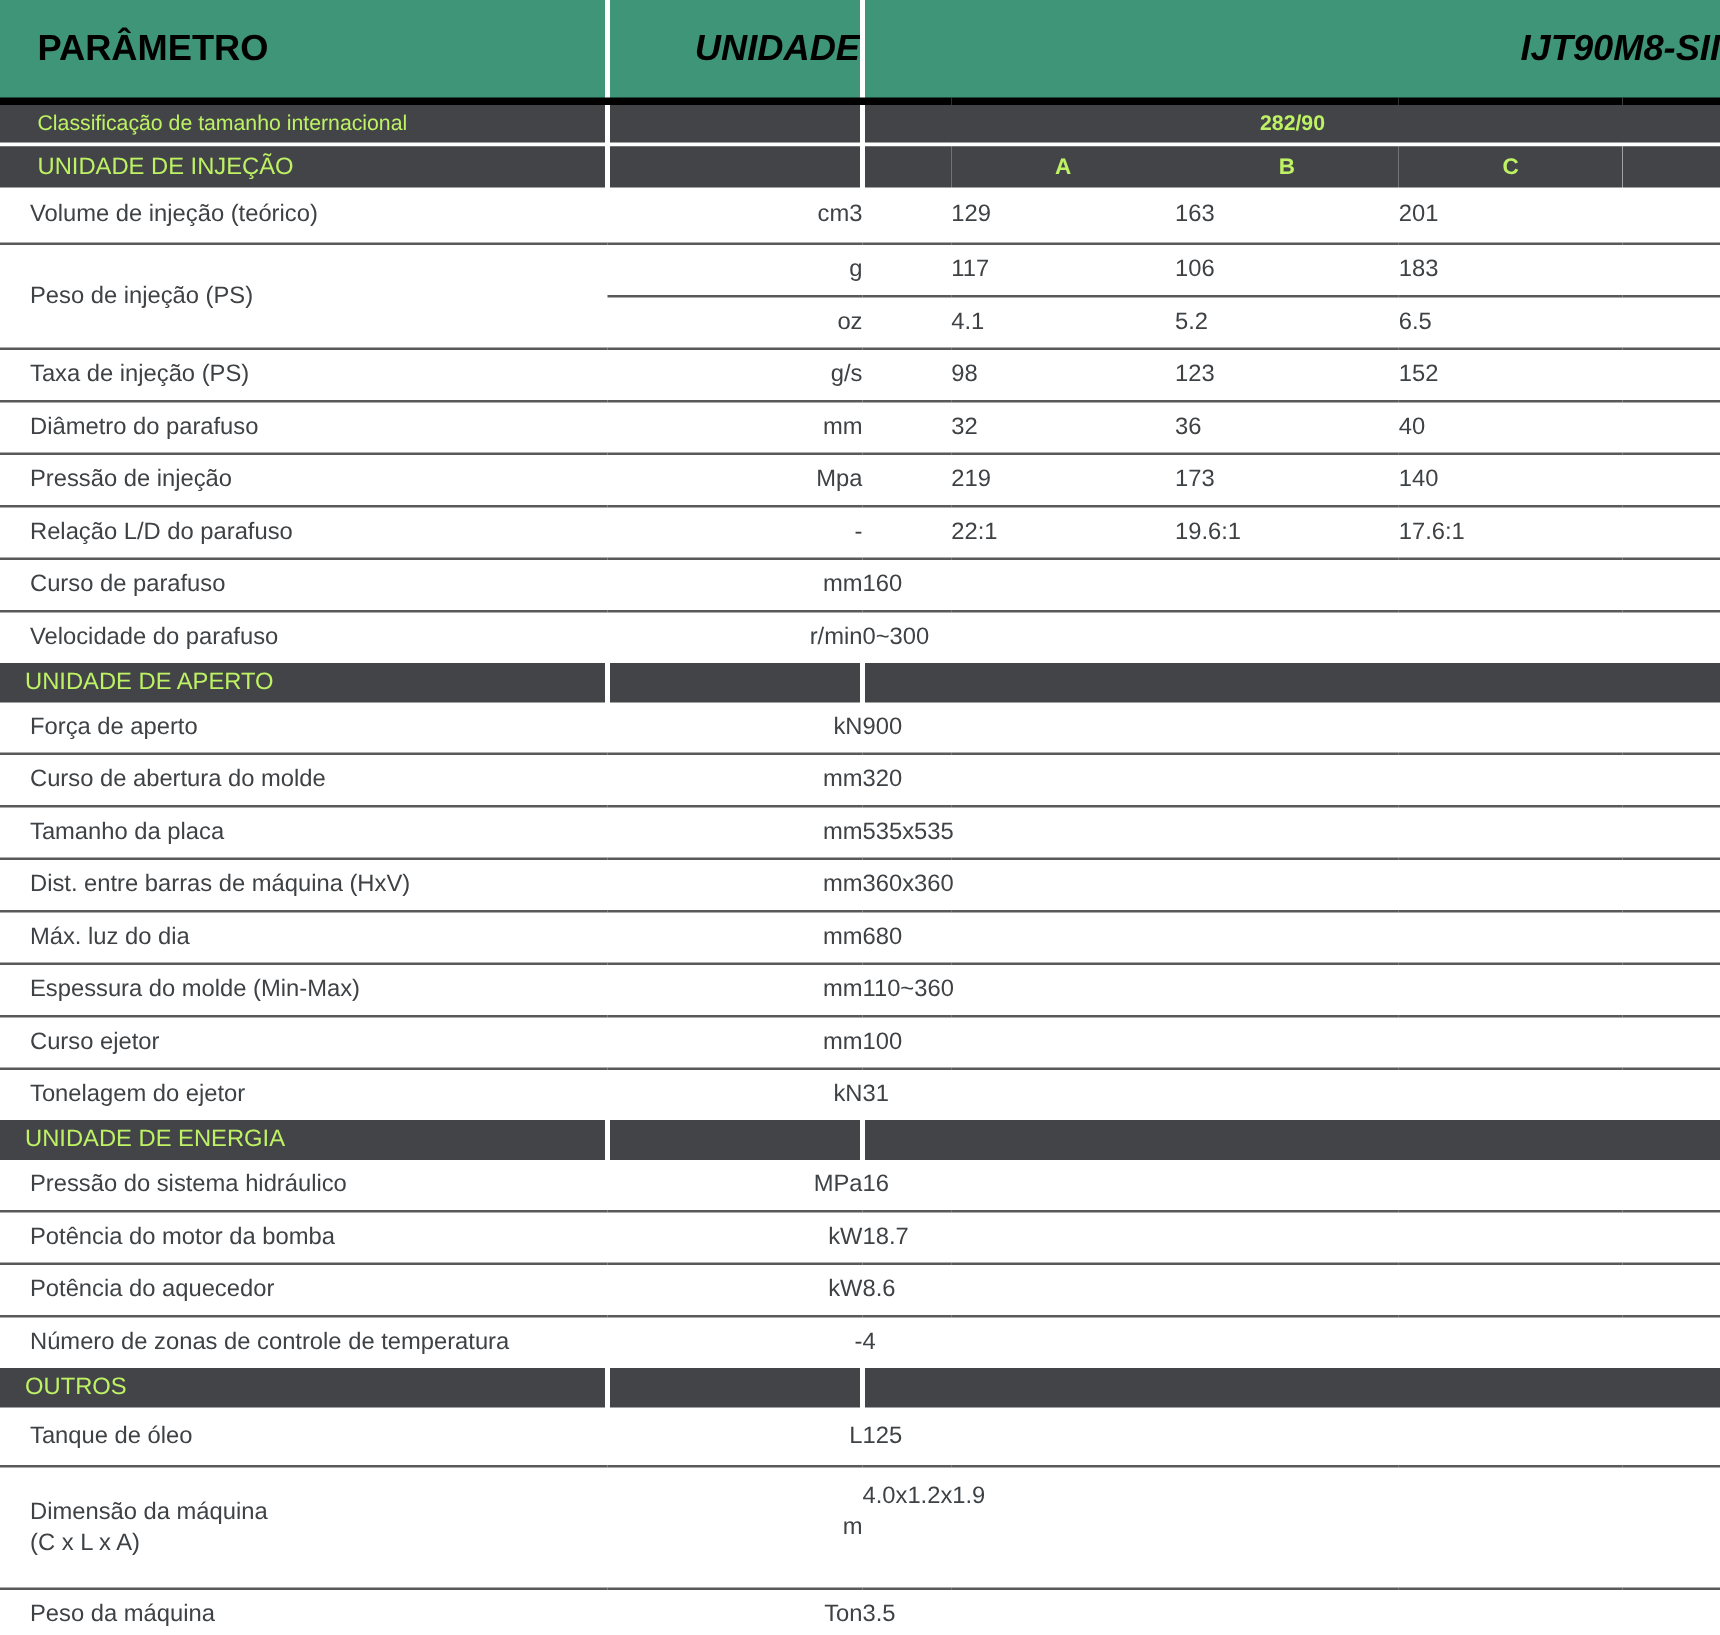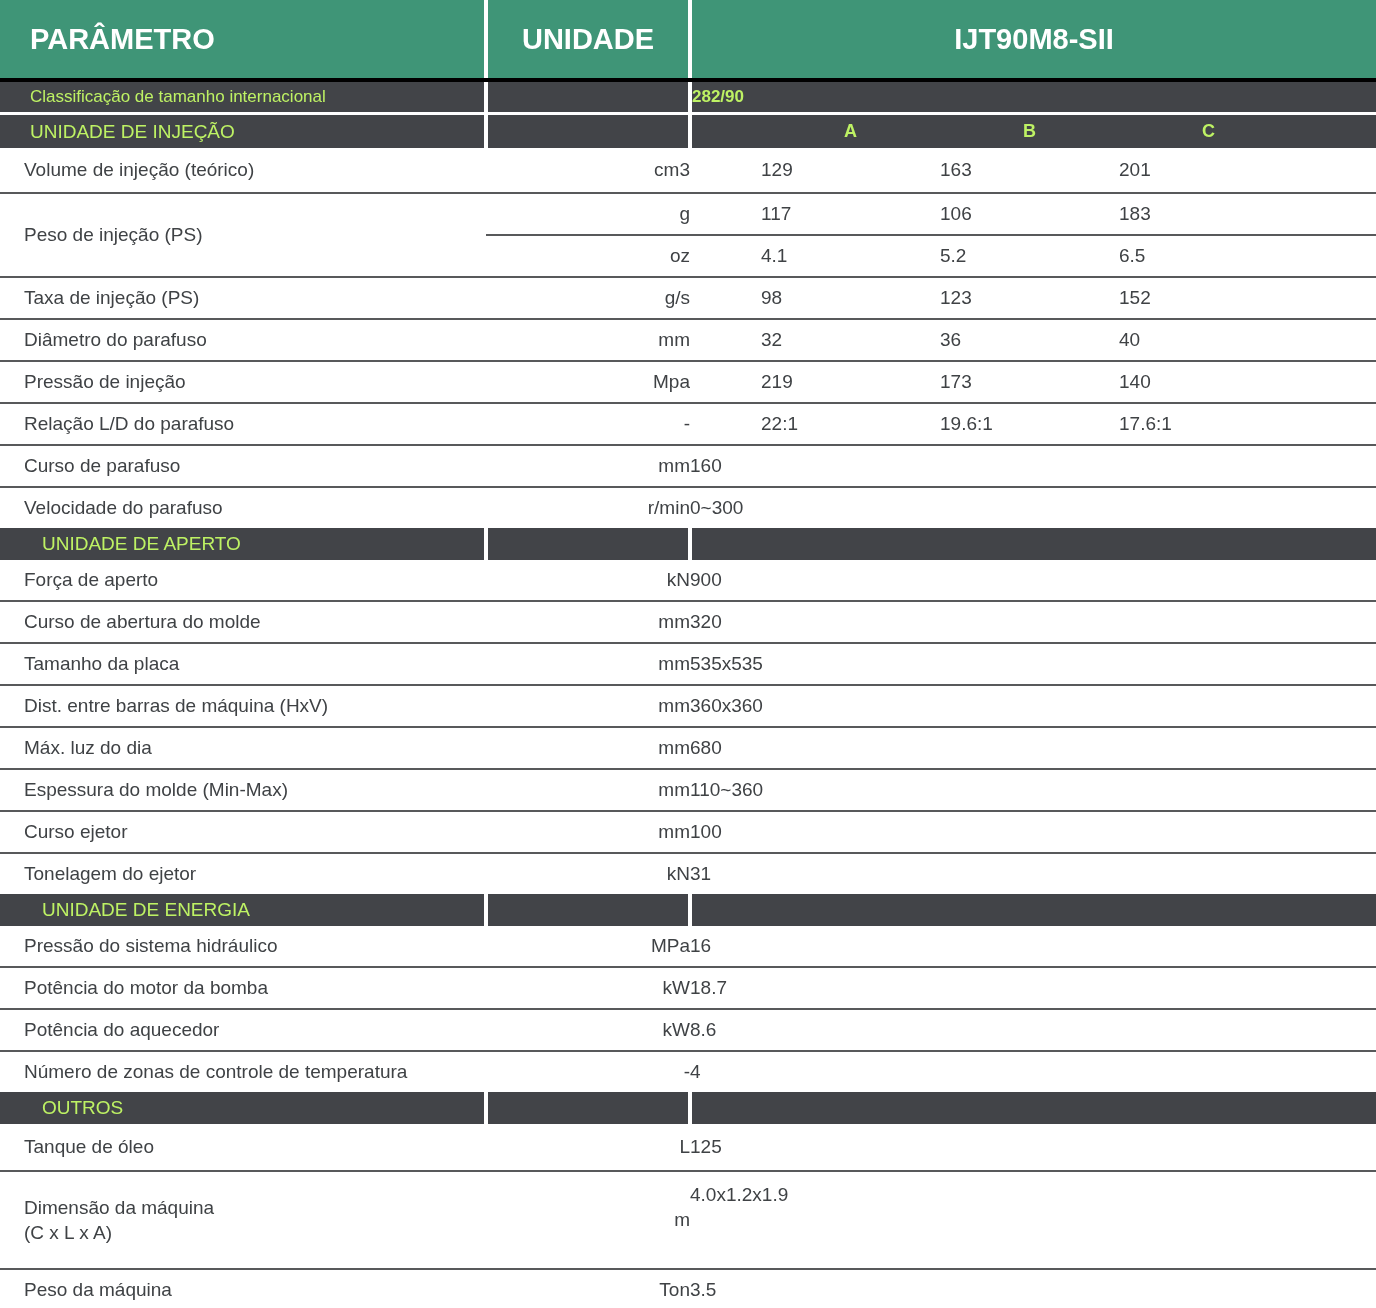--- a/index.html
+++ b/index.html
@@ -8,39 +8,39 @@
   table.spec {
     border-collapse: collapse;
     table-layout: fixed;
     width: 1376px;
   }
   td { padding: 0; vertical-align: middle; overflow: hidden; white-space: nowrap; }
 
   
   tr.green-row td {
     background: var(--green, #3F9577);
-    color: #ffffff;
+    color: #000000;
     font-weight: bold;
     font-size: 29px;
     height: 78px;
-    border-bottom: 4px solid #000000;
+    border-bottom: 6px solid #000000;
   }
   tr.green-row td.c-label { text-align: left; padding-left: 30px; }
-  tr.green-row td.c-unit, tr.green-row td.c-span { text-align: center; }
+  tr.green-row td.c-unit, tr.green-row td.c-span { text-align: right; font-style: italic; }
 
   
   tr.dark td { background: var(--dark, #424448); color: #bef264; }
   tr.r-class td { height: 30px; border-bottom: 3px solid #ffffff; }
   tr.r-class td.c-label { font-size: 17px; text-align: left; padding-left: 30px; }
-  tr.r-class td.c-span { font-size: 17px; font-weight: bold; }
+  tr.r-class td.c-span { font-size: 17px; font-weight: bold; text-align: center; }
   tr.r-abc td { height: 33px; }
   tr.r-abc td.c-label { font-size: 19px; text-align: left; padding-left: 30px; }
   tr.r-abc td.c-val { font-size: 18px; font-weight: bold; text-align: center; }
   tr.bar td { height: 32px; }
-  tr.bar td.c-label { font-size: 19px; text-align: left; padding-left: 42px; }
+  tr.bar td.c-label { font-size: 19px; text-align: left; padding-left: 20px; }
 
   
   td.vline { border-left: 4px solid #ffffff; }
 
   
   tr.data td { height: 40px; color: var(--text, #3F4245); font-size: 19px; }
   tr.data td.c-label { text-align: left; padding-left: 24px; }
   tr.data td.c-unit { text-align: right; }
   tr.data td.c-val, tr.data td.c-span { }
   tr.r-first td { height: 44px; }

